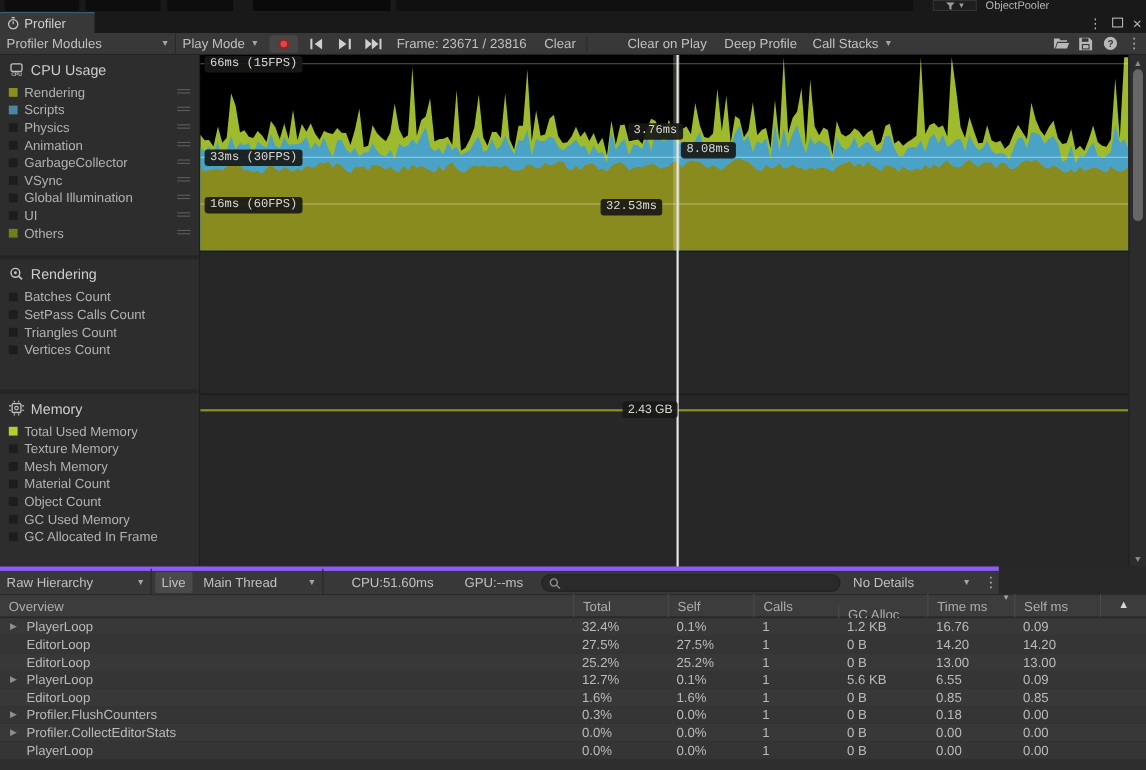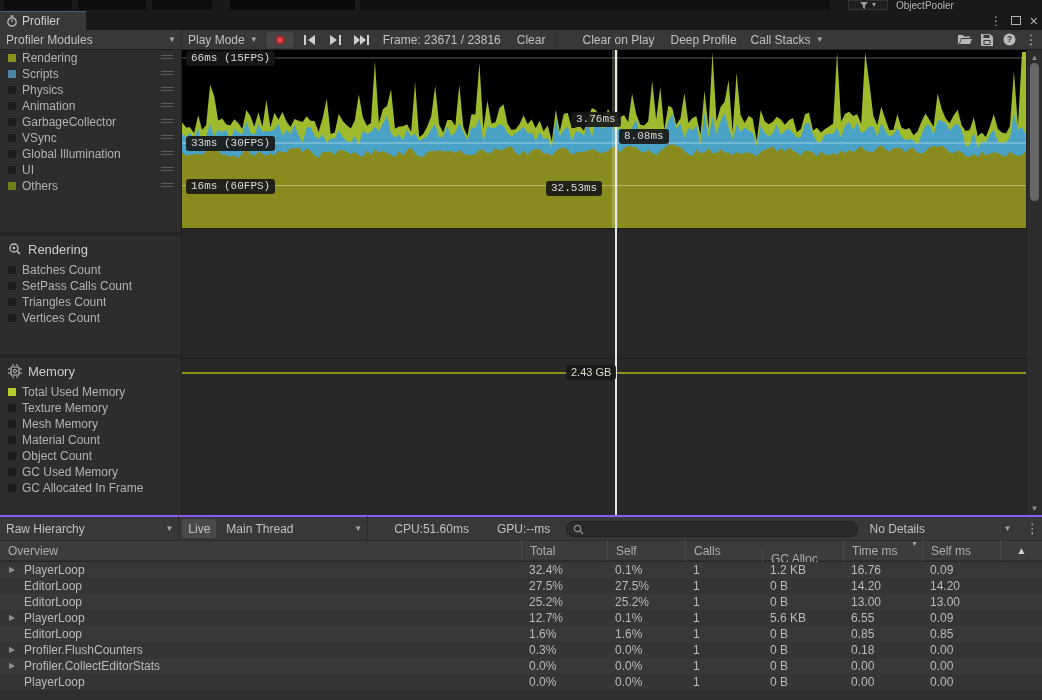--- a/index.html
+++ b/index.html
@@ -18,21 +18,21 @@
   .tab-bar { position:absolute; left:0; top:11px; width:1042px; height:19px; background:#191919; }
   .tab { position:absolute; left:0; top:0; width:86px; height:19px; background:#383838; border-top:1px solid #3a607c; display:flex; align-items:center; gap:4px; padding-left:6px; color:#cfcfcf; }
   .win-controls { position:absolute; right:4px; top:0; height:19px; display:flex; align-items:center; gap:9px; color:#b5b5b5; }
   .win-controls span { cursor:default; font-size:12px; }
   .maxi { width:10px; height:9px; border:1px solid #b5b5b5; display:inline-block; }
 
   
   .toolbar { position:absolute; left:0; top:30px; width:1042px; height:20px; background:#383838; border-bottom:1px solid #232323; display:flex; align-items:center; color:#c0c0c0; }
   .dd { position:relative; display:flex; align-items:center; height:20px; padding:0 18px 0 6px; cursor:default; }
   .dd .caret { position:absolute; right:5px; font-size:8px; color:#a5a5a5; }
-  .modules-dd { width:182px; border-right:1px solid #2a2a2a; }
+  .modules-dd { width:160px; border-right:1px solid #2a2a2a; }
   .tb-btn { display:flex; align-items:center; height:19px; padding:0 8px; cursor:default; white-space:nowrap; }
   .tb-sep { width:1px; height:14px; background:#2c2c2c; margin:0 2px; }
   .rec-btn { width:26px; height:16px; background:#464646; border-radius:3px; margin:0 4px; display:flex; align-items:center; justify-content:center; }
   .rec-dot { width:10px; height:10px; border-radius:50%; background:#e04545; border:2px solid #8d2626; }
   .nav-btn { width:24px; height:16px; display:flex; align-items:center; justify-content:center; margin:0 1px; border-radius:2px; }
   .frame-info { padding:0 8px; white-space:nowrap; }
   .tb-spacer { flex:1; }
   .tb-icon { width:22px; height:18px; display:flex; align-items:center; justify-content:center; color:#b8b8b8; }
   .kebab { font-size:13px; color:#b8b8b8; }
 
@@ -61,21 +61,21 @@
   .playhead { position:absolute; left:433px; top:0; width:2px; height:465px; background:#e6e6e6; z-index:5; }
   .playhead-glow { position:absolute; left:430px; top:0; width:6px; height:178px; background:rgba(255,252,215,0.22); z-index:4; }
 
   
   .vscroll { position:absolute; right:0; top:0; width:16px; height:465px; background:#2c2c2c; border-left:1px solid #222; }
   .vscroll .arrow { position:absolute; left:0; width:15px; height:12px; display:flex; align-items:center; justify-content:center; color:#8a8a8a; font-size:8px; }
   .vscroll .arrow.up { top:1px; } .vscroll .arrow.down { bottom:1px; }
   .vthumb { position:absolute; left:3px; top:13px; width:9px; height:138px; background:#676767; border-radius:5px; }
 
   
-  .detail-toolbar { position:absolute; left:0; top:515px; width:1042px; height:25px; background:#383838; border-top:2px solid #8b5cf6; display:flex; align-items:center; color:#c0c0c0; }
+  .detail-toolbar { position:absolute; left:0; top:515px; width:908px; height:25px; background:#383838; border-top:4px solid #8b5cf6; display:flex; align-items:center; color:#c0c0c0; }
   .raw-dd { width:182px; border-right:1px solid #2a2a2a; height:25px; }
   .live-btn { height:19px; margin-left:3px; padding:0 6px; background:#4a4a4a; border-radius:2px; display:flex; align-items:center; }
   .thread-dd { width:150px; margin-left:4px; border-right:1px solid #2a2a2a; height:25px; }
   .time-label { margin-left:26px; white-space:nowrap; }
   .gpu-label { margin-left:28px; white-space:nowrap; }
   .search-box { position:relative; margin-left:16px; width:296px; height:16px; background:#2a2a2a; border:1px solid #212121; border-radius:9px; display:flex; align-items:center; padding-left:20px; }
   .search-box .mag { position:absolute; left:6px; top:2px; }
   .search-box input { background:transparent; border:none; outline:none; color:#cfcfcf; font-size:11px; width:250px; font-family:"Liberation Sans",sans-serif; }
   .details-dd { width:155px; margin-left:6px; height:25px; }
   .dt-kebab { margin-left:6px; width:20px; text-align:center; }
@@ -161,21 +161,21 @@
     <div class="nav-btn">
       <svg class="icon-svg" width="15" height="10" viewBox="0 0 15 10">
           <path d="M0 0v10L6 5Z" fill="#cfcfcf"></path>
           <path d="M6 0v10L12 5Z" fill="#cfcfcf"></path>
           <rect x="13" y="0" width="2" height="10" fill="#cfcfcf"></rect>
         </svg>
     </div>
     <div class="frame-info">Frame: 23671 / 23816</div>
     <div class="tb-btn">Clear</div>
     <div class="tb-sep"></div>
-    <div class="tb-btn" style="margin-left:16px;">Clear on Play</div>
+    <div class="tb-btn" style="margin-left:26px;">Clear on Play</div>
     <div class="tb-btn">Deep Profile</div>
     <div class="dd">
       <span>Call Stacks</span>
       <span class="caret">▼</span>
     </div>
     <div class="tb-spacer"></div>
     <div class="tb-icon">
       <svg class="icon-svg" width="14" height="11" viewBox="0 0 14 11">
           <path d="M0 1h5l1 1.5h6V4H3L1 10H0Z" fill="#b8b8b8"></path>
           <path d="M3.5 5H14l-2 5H1.8Z" fill="#b8b8b8"></path>
@@ -195,20 +195,27 @@
           <text x="6.5" y="9.4" text-anchor="middle" font-size="9" font-family="Liberation Sans, sans-serif" fill="#383838" font-weight="bold">?</text>
         </svg>
     </div>
     <div class="tb-icon kebab">⋮</div>
   </div>
 
   <div class="main">
 
     <div class="sidebar">
       <div class="module module-cpu">
+        <div class="module-header">
+          <svg class="icon-svg" width="14" height="14" viewBox="0 0 14 14">
+            <rect x="2" y="2" width="10" height="7" rx="1.5" fill="none" stroke="#c2c2c2" stroke-width="1.2"></rect>
+            <text x="7" y="13.5" text-anchor="middle" font-size="4.6" font-family="Liberation Sans, sans-serif" fill="#c2c2c2" font-weight="bold">CPU</text>
+          </svg>
+          <span>CPU Usage</span>
+        </div>
         <div id="cpu-legend">
             <div class="legend-item">
               <span class="chip" style="background: rgb(136, 145, 30);"></span>
               <span class="legend-label">Rendering</span>
               <span class="handle">
                 <i></i>
                 <i></i>
               </span>
             </div>
             <div class="legend-item">

